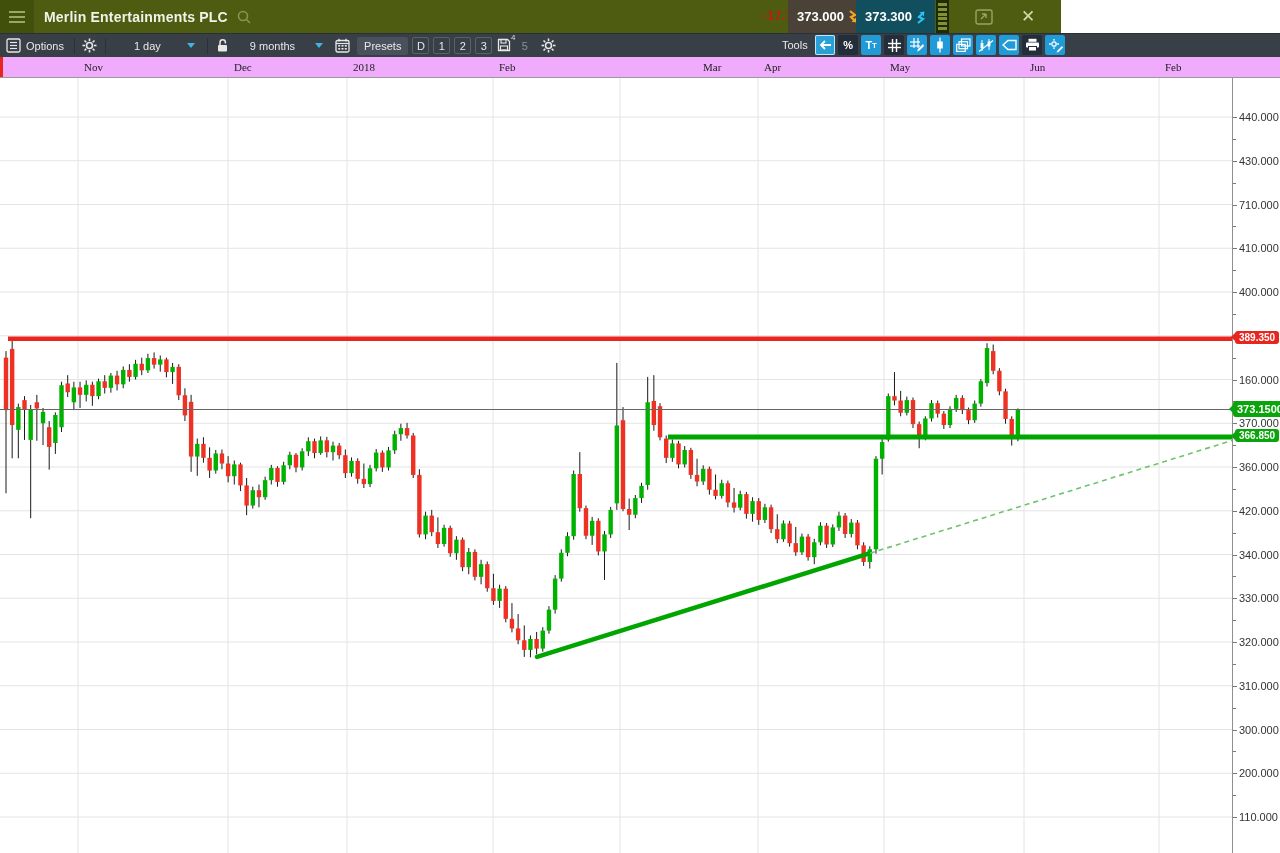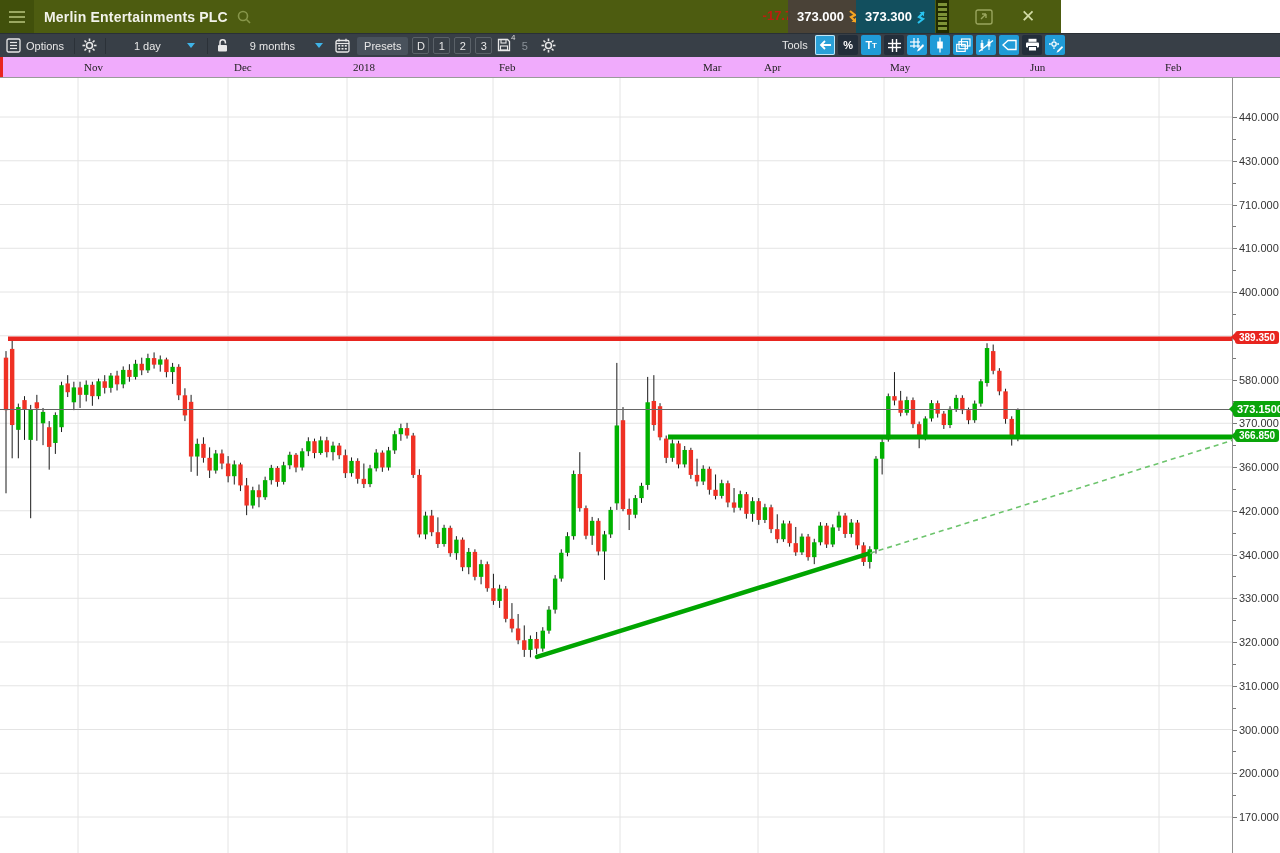--- a/index.html
+++ b/index.html
@@ -655,41 +655,41 @@
       <div class="ylab" style="top: 76.7812px;">430.000</div>
       <div class="ytick" style="top: 82.7812px; width: 4px;"></div>
       <div class="ylab" style="top: 120.531px;">710.000</div>
       <div class="ytick" style="top: 126.531px; width: 4px;"></div>
       <div class="ylab" style="top: 164.281px;">410.000</div>
       <div class="ytick" style="top: 170.281px; width: 4px;"></div>
       <div class="ylab" style="top: 208.031px;">400.000</div>
       <div class="ytick" style="top: 214.031px; width: 4px;"></div>
       <div class="ylab" style="top: 251.781px;">390.000</div>
       <div class="ytick" style="top: 257.781px; width: 4px;"></div>
-      <div class="ylab" style="top: 295.531px;">580.000</div>
+      <div class="ylab" style="top: 295.531px;">160.000</div>
       <div class="ytick" style="top: 301.531px; width: 4px;"></div>
       <div class="ylab" style="top: 339.281px;">370.000</div>
       <div class="ytick" style="top: 345.281px; width: 4px;"></div>
       <div class="ylab" style="top: 383.031px;">360.000</div>
       <div class="ytick" style="top: 389.031px; width: 4px;"></div>
       <div class="ylab" style="top: 426.781px;">420.000</div>
       <div class="ytick" style="top: 432.781px; width: 4px;"></div>
       <div class="ylab" style="top: 470.531px;">340.000</div>
       <div class="ytick" style="top: 476.531px; width: 4px;"></div>
       <div class="ylab" style="top: 514.281px;">330.000</div>
       <div class="ytick" style="top: 520.281px; width: 4px;"></div>
       <div class="ylab" style="top: 558.031px;">320.000</div>
       <div class="ytick" style="top: 564.031px; width: 4px;"></div>
       <div class="ylab" style="top: 601.781px;">310.000</div>
       <div class="ytick" style="top: 607.781px; width: 4px;"></div>
       <div class="ylab" style="top: 645.531px;">300.000</div>
       <div class="ytick" style="top: 651.531px; width: 4px;"></div>
       <div class="ylab" style="top: 689.281px;">200.000</div>
       <div class="ytick" style="top: 695.281px; width: 4px;"></div>
-      <div class="ylab" style="top: 733.031px;">170.000</div>
+      <div class="ylab" style="top: 733.031px;">110.000</div>
       <div class="ytick" style="top: 739.031px; width: 4px;"></div>
       <div class="ytick" style="top: 717.156px; width: 2.5px;"></div>
       <div class="ytick" style="top: 673.406px; width: 2.5px;"></div>
       <div class="ytick" style="top: 629.656px; width: 2.5px;"></div>
       <div class="ytick" style="top: 585.906px; width: 2.5px;"></div>
       <div class="ytick" style="top: 542.156px; width: 2.5px;"></div>
       <div class="ytick" style="top: 498.406px; width: 2.5px;"></div>
       <div class="ytick" style="top: 454.656px; width: 2.5px;"></div>
       <div class="ytick" style="top: 410.906px; width: 2.5px;"></div>
       <div class="ytick" style="top: 367.156px; width: 2.5px;"></div>

